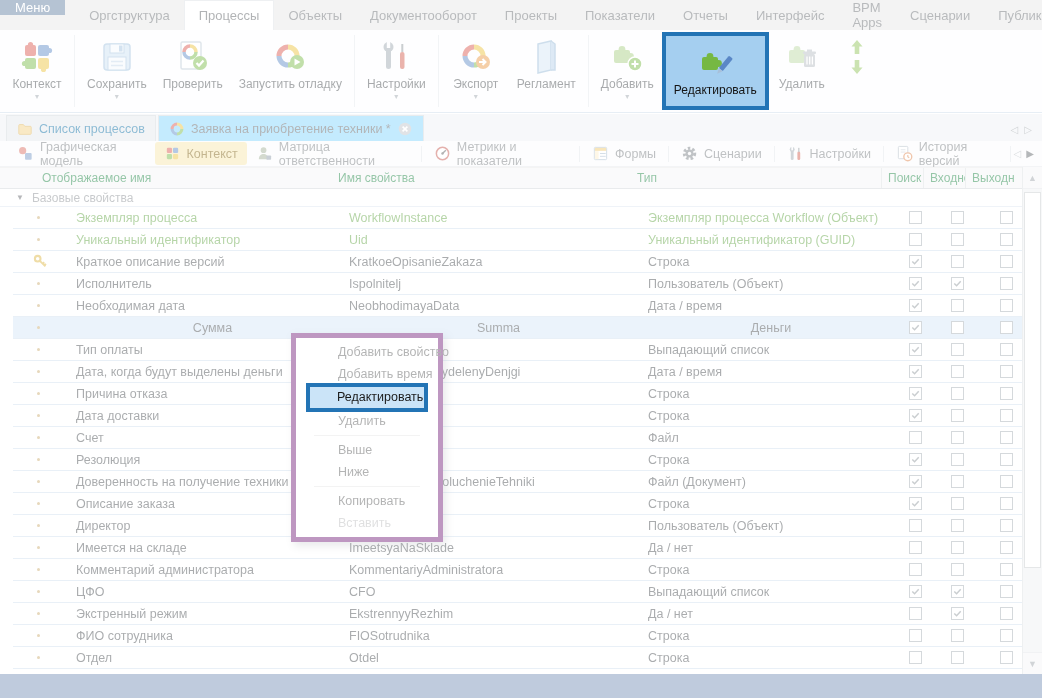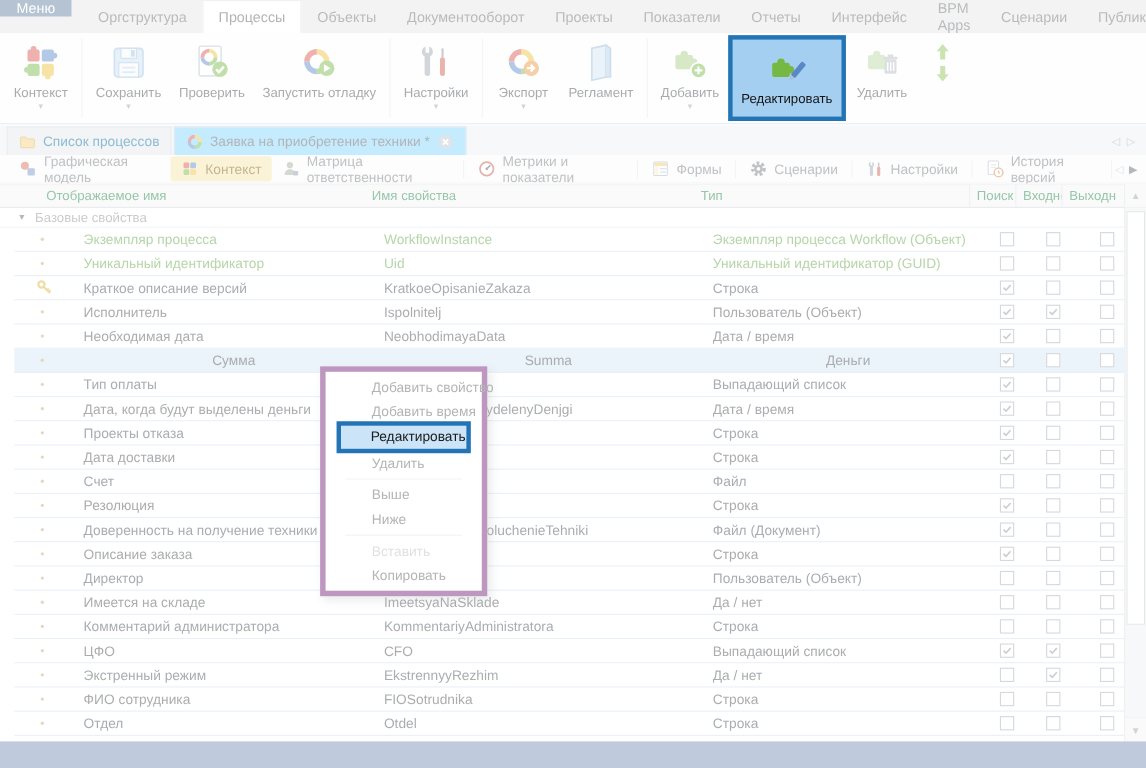--- a/index.html
+++ b/index.html
@@ -605,21 +605,21 @@
           <span class="cb"></span>
         </div>
         <div class="cbcell">
           <span class="cb"></span>
         </div>
       </div>
       <div class="grow">
         <div class="cell-icon">
           <span class="dot"></span>
         </div>
-        <div class="cell-name">Проекты отказа</div>
+        <div class="cell-name">Причина отказа</div>
         <div class="cell-prop"></div>
         <div class="cell-type">Строка</div>
         <div class="cbcell">
           <span class="cb">
             <svg viewBox="0 0 12 12">
               <path d="M2.5,6 L5,8.5 L9.5,3.5" stroke="#8a9298" stroke-width="1.6" fill="none"></path>
             </svg>
           </span>
         </div>
         <div class="cbcell">
@@ -874,17 +874,17 @@
 
 <div class="ctxmenu" id="ctxmenu">
     <div class="mi">Добавить свойство</div>
     <div class="mi">Добавить время</div>
     <div class="mi mhl">Редактировать</div>
     <div class="mi">Удалить</div>
     <div class="msep"></div>
     <div class="mi">Выше</div>
     <div class="mi">Ниже</div>
     <div class="msep"></div>
+    <div class="mi">Копировать</div>
     <div class="mi disabled">Вставить</div>
-    <div class="mi">Копировать</div>
   </div>
 
 <div class="dim-overlay"></div>
 
 </body></html>

